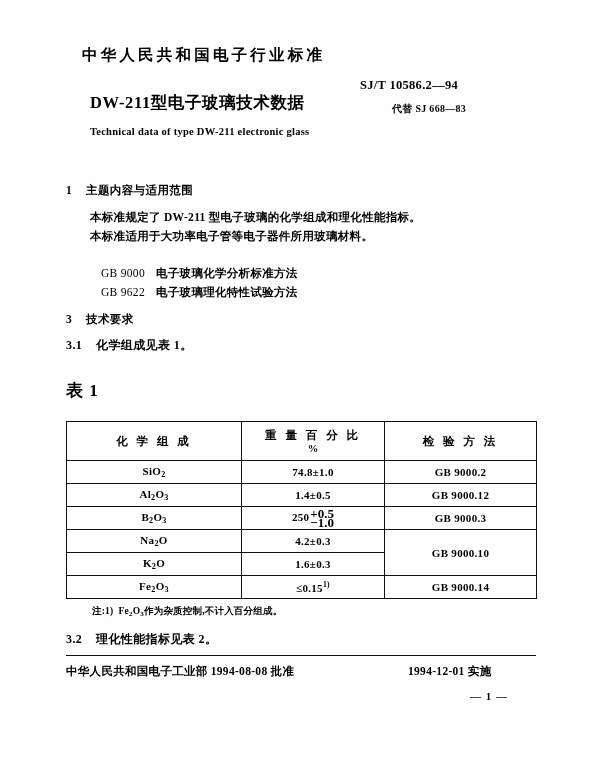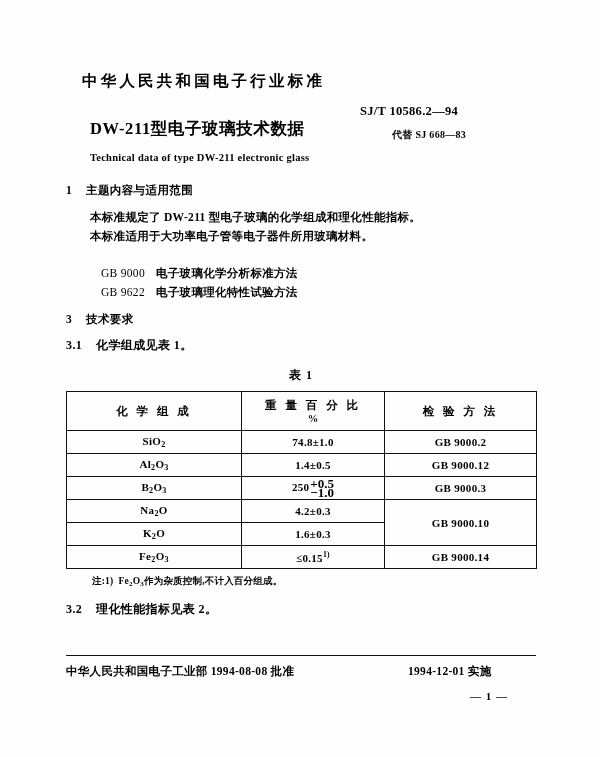--- a/index.html
+++ b/index.html
@@ -20,21 +20,21 @@
     position: absolute;
     left: 0; top: 0;
     width: 600px;
     height: 757px;
     background: #fefefe;
   }
 
   
   .header-zone {
     position: absolute;
-    left: 0; top: 71px;
+    left: 0; top: 45px;
     width: 600px;
     height: 110px;
   }
   .nat-title {
     position: absolute;
     left: 82px; top: 0px;
     font-size: 15.5px;
     font-weight: bold;
     letter-spacing: 3.2px;
     white-space: nowrap;
@@ -126,25 +126,24 @@
   }
   .subsec-num {
     display: inline-block;
     width: 30px;
   }
   .spacer-sm { height: 9px; }
   .spacer-md { height: 13px; }
 
   
   .table-caption {
-    text-align: center;
-    font-size: 12px;
+    font-size: 17px;
     font-weight: bold;
     letter-spacing: 1px;
-    margin: 4px;
+    margin: 16px;
     padding: 0 0 3px 0;
     width: 470px;
     margin-left: 66px;
   }
   table.spec {
     border-collapse: collapse;
     width: 470px;
     margin-left: 66px;
     table-layout: fixed;
   }

